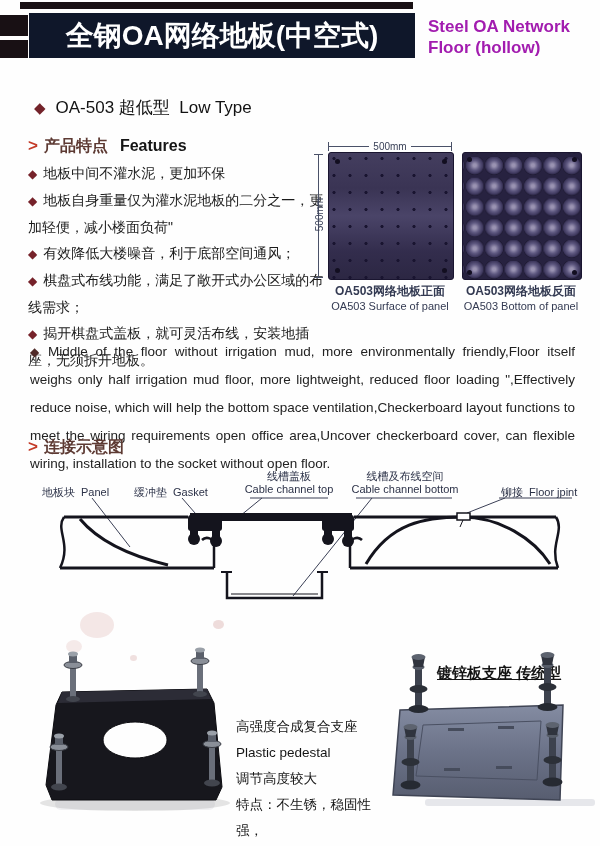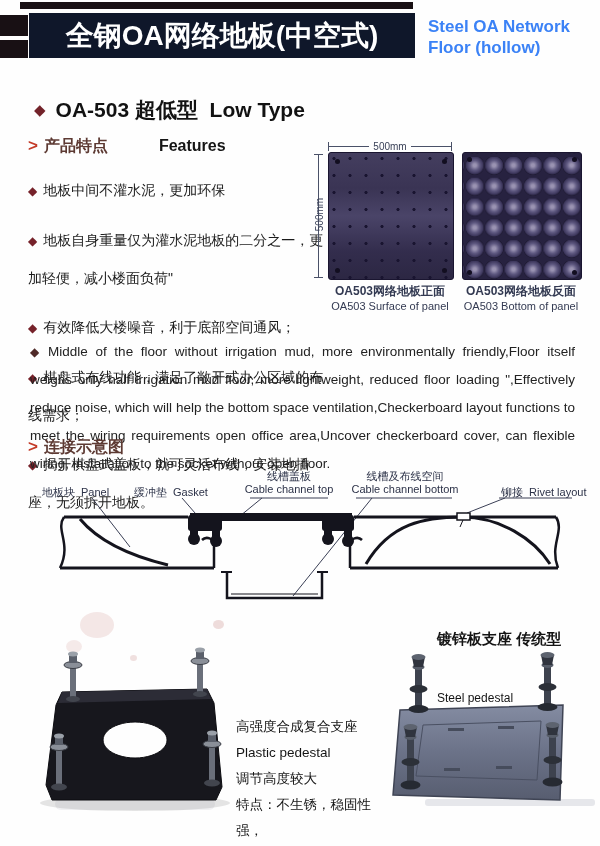--- a/index.html
+++ b/index.html
@@ -6,35 +6,35 @@
   .page{position:relative;width:600px;height:846px;background:#fefefe;overflow:hidden;
         font-family:"Liberation Sans", sans-serif;color:#1b1b1b;}
   .abs{position:absolute;}
   
   .top-rule{left:20px;top:2px;width:393px;height:7px;background:#181014;}
   .logo-upper{left:0;top:15px;width:28px;height:21px;background:#181014;}
   .logo-lower{left:0;top:40px;width:28px;height:18px;background:#181014;}
   .header-bar{left:29px;top:13px;width:386px;height:45px;background:#0f172a;
               display:flex;align-items:center;justify-content:center;}
   .header-bar .cn{color:#ffffff;font-size:28px;font-weight:bold;letter-spacing:0px;white-space:nowrap;}
-  .header-en{left:428px;top:16px;width:172px;font-size:17px;font-weight:bold;color:#3b82f6;line-height:21px;}
+  .header-en{left:428px;top:16px;width:172px;font-size:17px;font-weight:bold;color:#a21caf;line-height:21px;}
   
   .model-row{left:34px;top:96px;display:flex;align-items:center;}
   .model-row .diamond{color:#73232a;font-size:15px;margin-right:10px;}
-  .model-row .txt{font-size:21px;font-weight:bold;color:#121212;white-space:pre;}
+  .model-row .txt{font-size:17px;font-weight:normal;color:#121212;white-space:pre;}
   
   .sec-head{display:flex;align-items:baseline;}
   .sec-head .gt{color:#c43b28;font-size:17px;font-weight:bold;margin-right:6px;}
   .sec-head .cn{font-family:"Liberation Serif", serif;font-size:16px;font-weight:bold;color:#5d3a33;margin-right:12px;}
-  .sec-head .en{font-size:16px;font-weight:bold;color:#151515;margin-left:39px;}
+  .sec-head .en{font-size:16px;font-weight:bold;color:#151515;}
   .features-head{left:28px;top:136px;}
   .conn-head{left:28px;top:437px;}
   
   .feat-list{left:28px;top:160px;width:300px;}
-  .feat{font-size:14px;line-height:37px;color:#1b1b1b;margin-top:12px;}
+  .feat{font-size:14px;line-height:26px;color:#1b1b1b;}
   .feat .diamond{color:#76222a;font-size:12px;margin-right:6px;}
   
   .dim-h{left:328px;top:141px;width:124px;display:flex;align-items:center;}
   .dim-h .tick{width:1px;height:9px;background:#4a5168;}
   .dim-h .line{flex:1;height:1px;background:#4a5168;}
   .dim-h .lbl{font-size:10px;color:#3a4158;padding:0 4px;}
   .dim-v-line{left:318px;top:154px;width:1px;height:124px;background:#4a5168;}
   .dim-v-t1{left:314px;top:154px;width:9px;height:1px;background:#4a5168;}
   .dim-v-t2{left:314px;top:277px;width:9px;height:1px;background:#4a5168;}
   .dim-v-lbl{left:289px;top:209px;width:60px;text-align:center;font-size:10px;color:#3a4158;
@@ -68,21 +68,21 @@
   .dlab2{font-size:11px;color:#2c3248;text-align:center;line-height:13px;}
   .lab-panel{left:42px;top:485px;}
   .lab-gasket{left:134px;top:485px;}
   .lab-ctop{left:239px;top:470px;width:100px;}
   .lab-cbottom{left:349px;top:470px;width:112px;}
   .lab-rivet{left:501px;top:485px;}
   
   .stain{border-radius:50%;pointer-events:none;}
   
   .plastic-text{left:236px;top:714px;width:160px;font-size:13.5px;line-height:26px;color:#141414;}
-  .steel-label{left:437px;top:628px;width:160px;color:#141414;}
+  .steel-label{left:437px;top:662px;width:160px;color:#141414;text-decoration:underline;}
   .steel-label .s1{font-size:15px;font-weight:bold;line-height:22px;}
   .steel-label .s2{font-size:12px;line-height:24px;margin-top:36px;}
 </style>
 </head>
 <body>
 
 <div class="page">
 
   <div class="abs top-rule"></div>
   <div class="abs logo-upper"></div>
@@ -165,21 +165,21 @@
   </div>
   <div class="abs dlab2 lab-ctop">
     <div>线槽盖板</div>
     <div>Cable channel top</div>
   </div>
   <div class="abs dlab2 lab-cbottom">
     <div>线槽及布线空间</div>
     <div>Cable channel bottom</div>
   </div>
   <div class="abs dlab lab-rivet">
-    <span class="cnl">铆接</span><span>Rivet layout</span>
+    <span class="cnl">铆接</span><span>Floor jpint</span>
   </div>
 
   <svg class="abs" style="left:0;top:495px;" width="600" height="125" viewBox="0 0 600 125">
     <g stroke="#3a3f55" stroke-width="1" fill="none">
       <path d="M92,3 L130,52"></path>
       <path d="M182,3 L202,26"></path>
       <path d="M250,3 H328"></path>
         <path d="M262,3 L240,21"></path>
       <path d="M356,3 H452"></path>
         <path d="M372,3 L293,101"></path>

